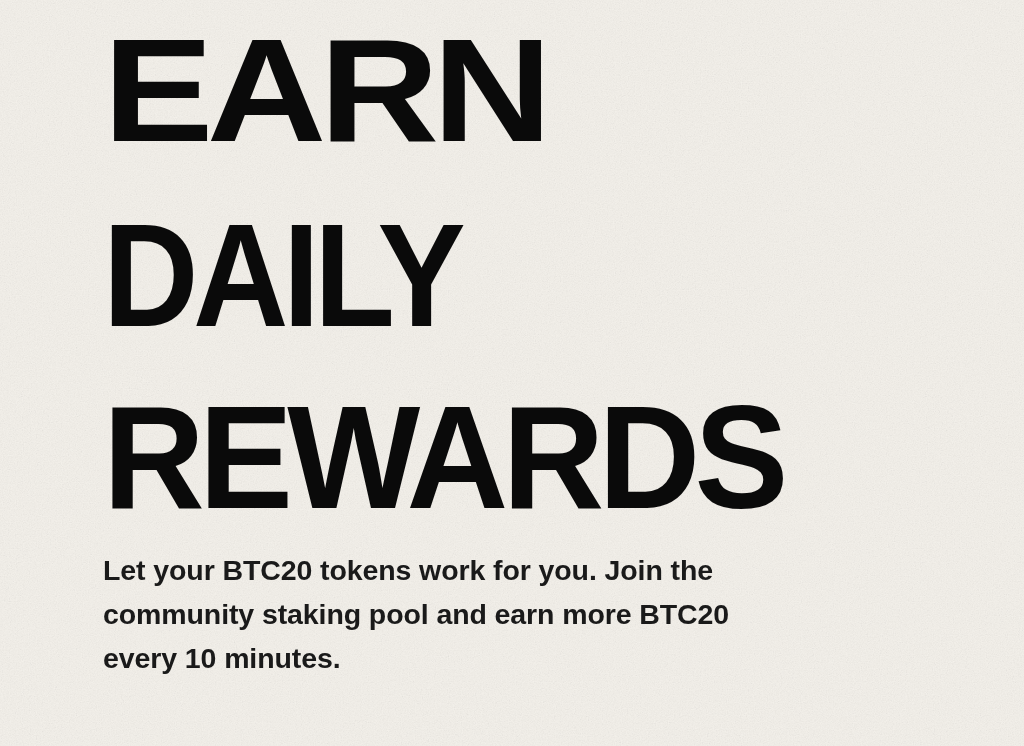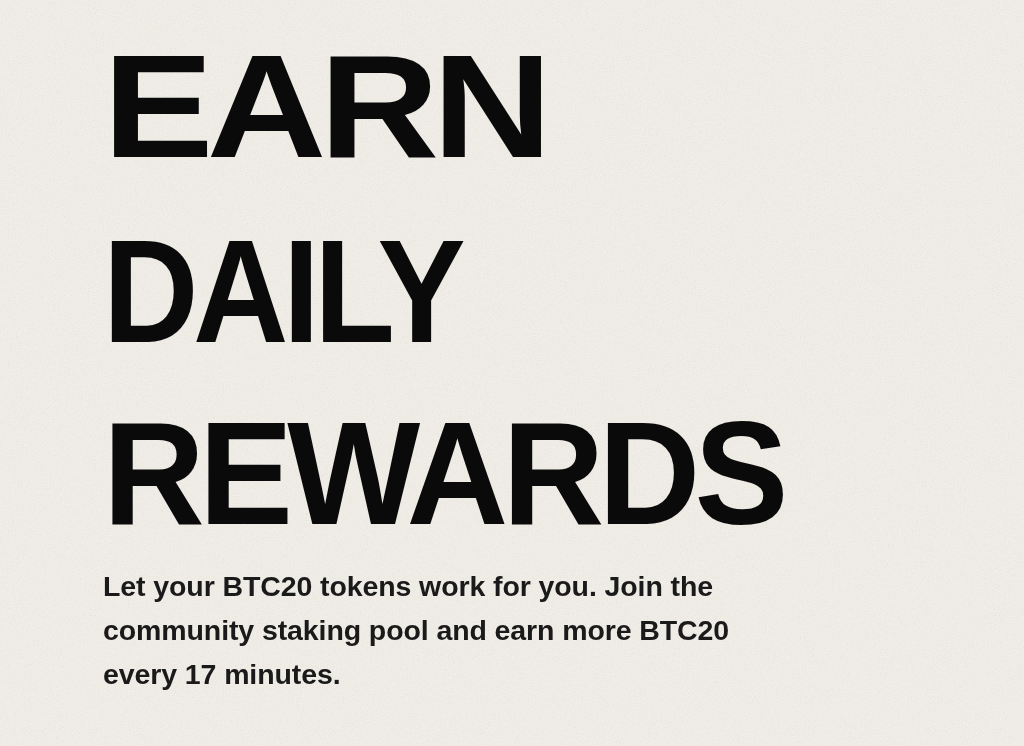--- a/index.html
+++ b/index.html
@@ -31,21 +31,21 @@
     pointer-events: none;
     z-index: 2;
     opacity: 0.35;
     mix-blend-mode: screen;
   }
 
   
   .hero {
     position: absolute;
     left: 0;
-    top: 16px;
+    top: 0;
     width: 1024px;
     height: 723px;
     z-index: 3;
   }
 
   .headline-block {
     position: absolute;
     left: 103px;
     top: 0px;
     width: 900px;
@@ -143,15 +143,15 @@
 <section class="hero">
 
   <div class="headline-block">
     <div class="headline-line line-earn" style="color: rgb(10, 10, 10);"><span>EARN</span></div>
 
     <div class="headline-line line-daily" style="color: rgb(10, 10, 10);"><span>DAILY</span></div>
 
     <div class="headline-line line-rewards" style="color: rgb(10, 10, 10);"><span>REWARDS</span></div>
   </div>
 
-  <p class="subcopy">Let your BTC20 tokens work for you. Join the community staking pool and earn more BTC20 every 17 minutes.</p>
+  <p class="subcopy">Let your BTC20 tokens work for you. Join the community staking pool and earn more BTC20 every 10 minutes.</p>
 
 </section>
 
 </body></html>

